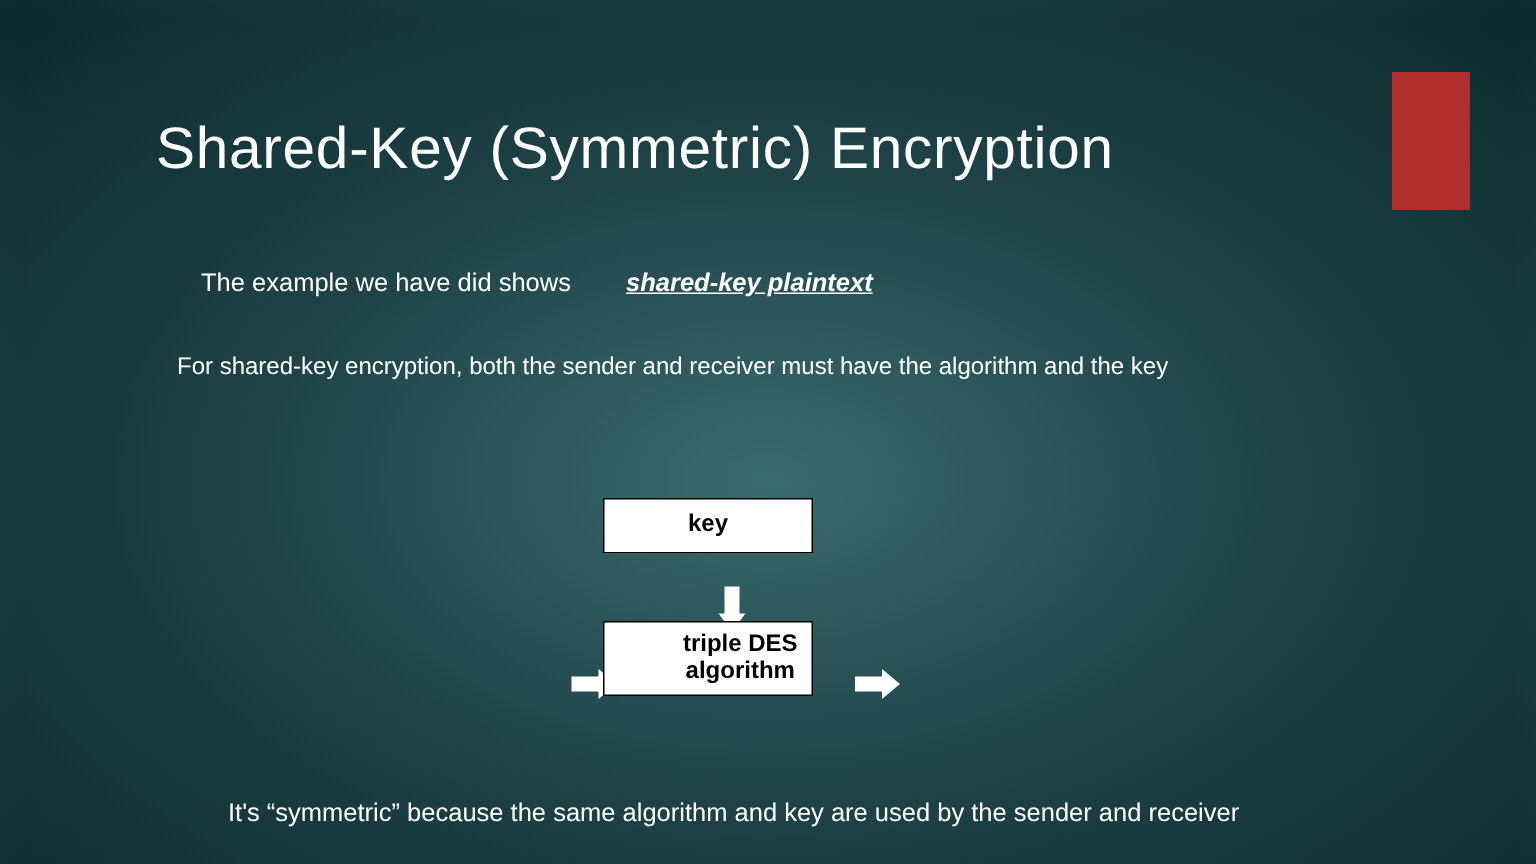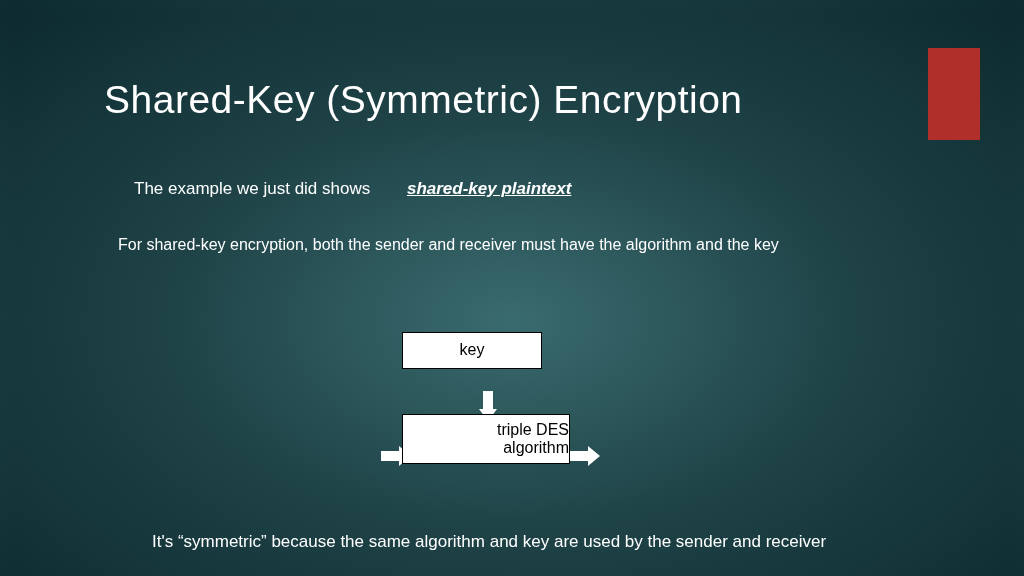--- a/index.html
+++ b/index.html
@@ -57,28 +57,28 @@
       height: 180px;
     }
     .box {
       position: absolute;
       background: #ffffff;
       color: #000000;
       border: 1.5px solid #000000;
       display: flex;
       align-items: center;
       justify-content: center;
-      text-align: right;
+      text-align: center;
       font-size: 16px;
-      font-weight: 400;
+      font-weight: 700;
       line-height: 1.15;
     }
     .box-key { top: 0; left: 338px; width: 140px; height: 37px; }
     .box-plaintext { top: 88px; left: 152px; width: 140px; height: 40px; }
-    .box-algo { top: 82px; left: 338px; width: 168px; height: 50px; padding-left: 43px; }
+    .box-algo { top: 82px; left: 338px; width: 140px; height: 50px; padding-left: 43px; }
     .box-ciphertext { top: 88px; left: 536px; width: 138px; height: 40px; }
     .arrow-down {
       position: absolute;
       top: 43px;
       left: 399px;
       width: 18px;
       height: 32px;
     }
     .arrow-down .stem {
       position: absolute;
@@ -130,21 +130,21 @@
     }
   </style>
 </head>
 <body>
 
 <div class="red-banner"></div>
 
 <h1 class="title">Shared-Key (Symmetric) Encryption</h1>
 
 <div class="intro-text">
-  <span>The example we just did shows </span><span class="underline-bold">shared-key plaintext</span>
+  <span>The example we have did shows </span><span class="underline-bold">shared-key plaintext</span>
 </div>
 
 <div class="body-text">For shared-key encryption, both the sender and receiver must have the algorithm and the key</div>
 
 <div class="diagram">
   <div class="box box-key">key</div>
   <div class="arrow-down">
     <div class="stem"></div>
       <div class="head"></div>
   </div>

